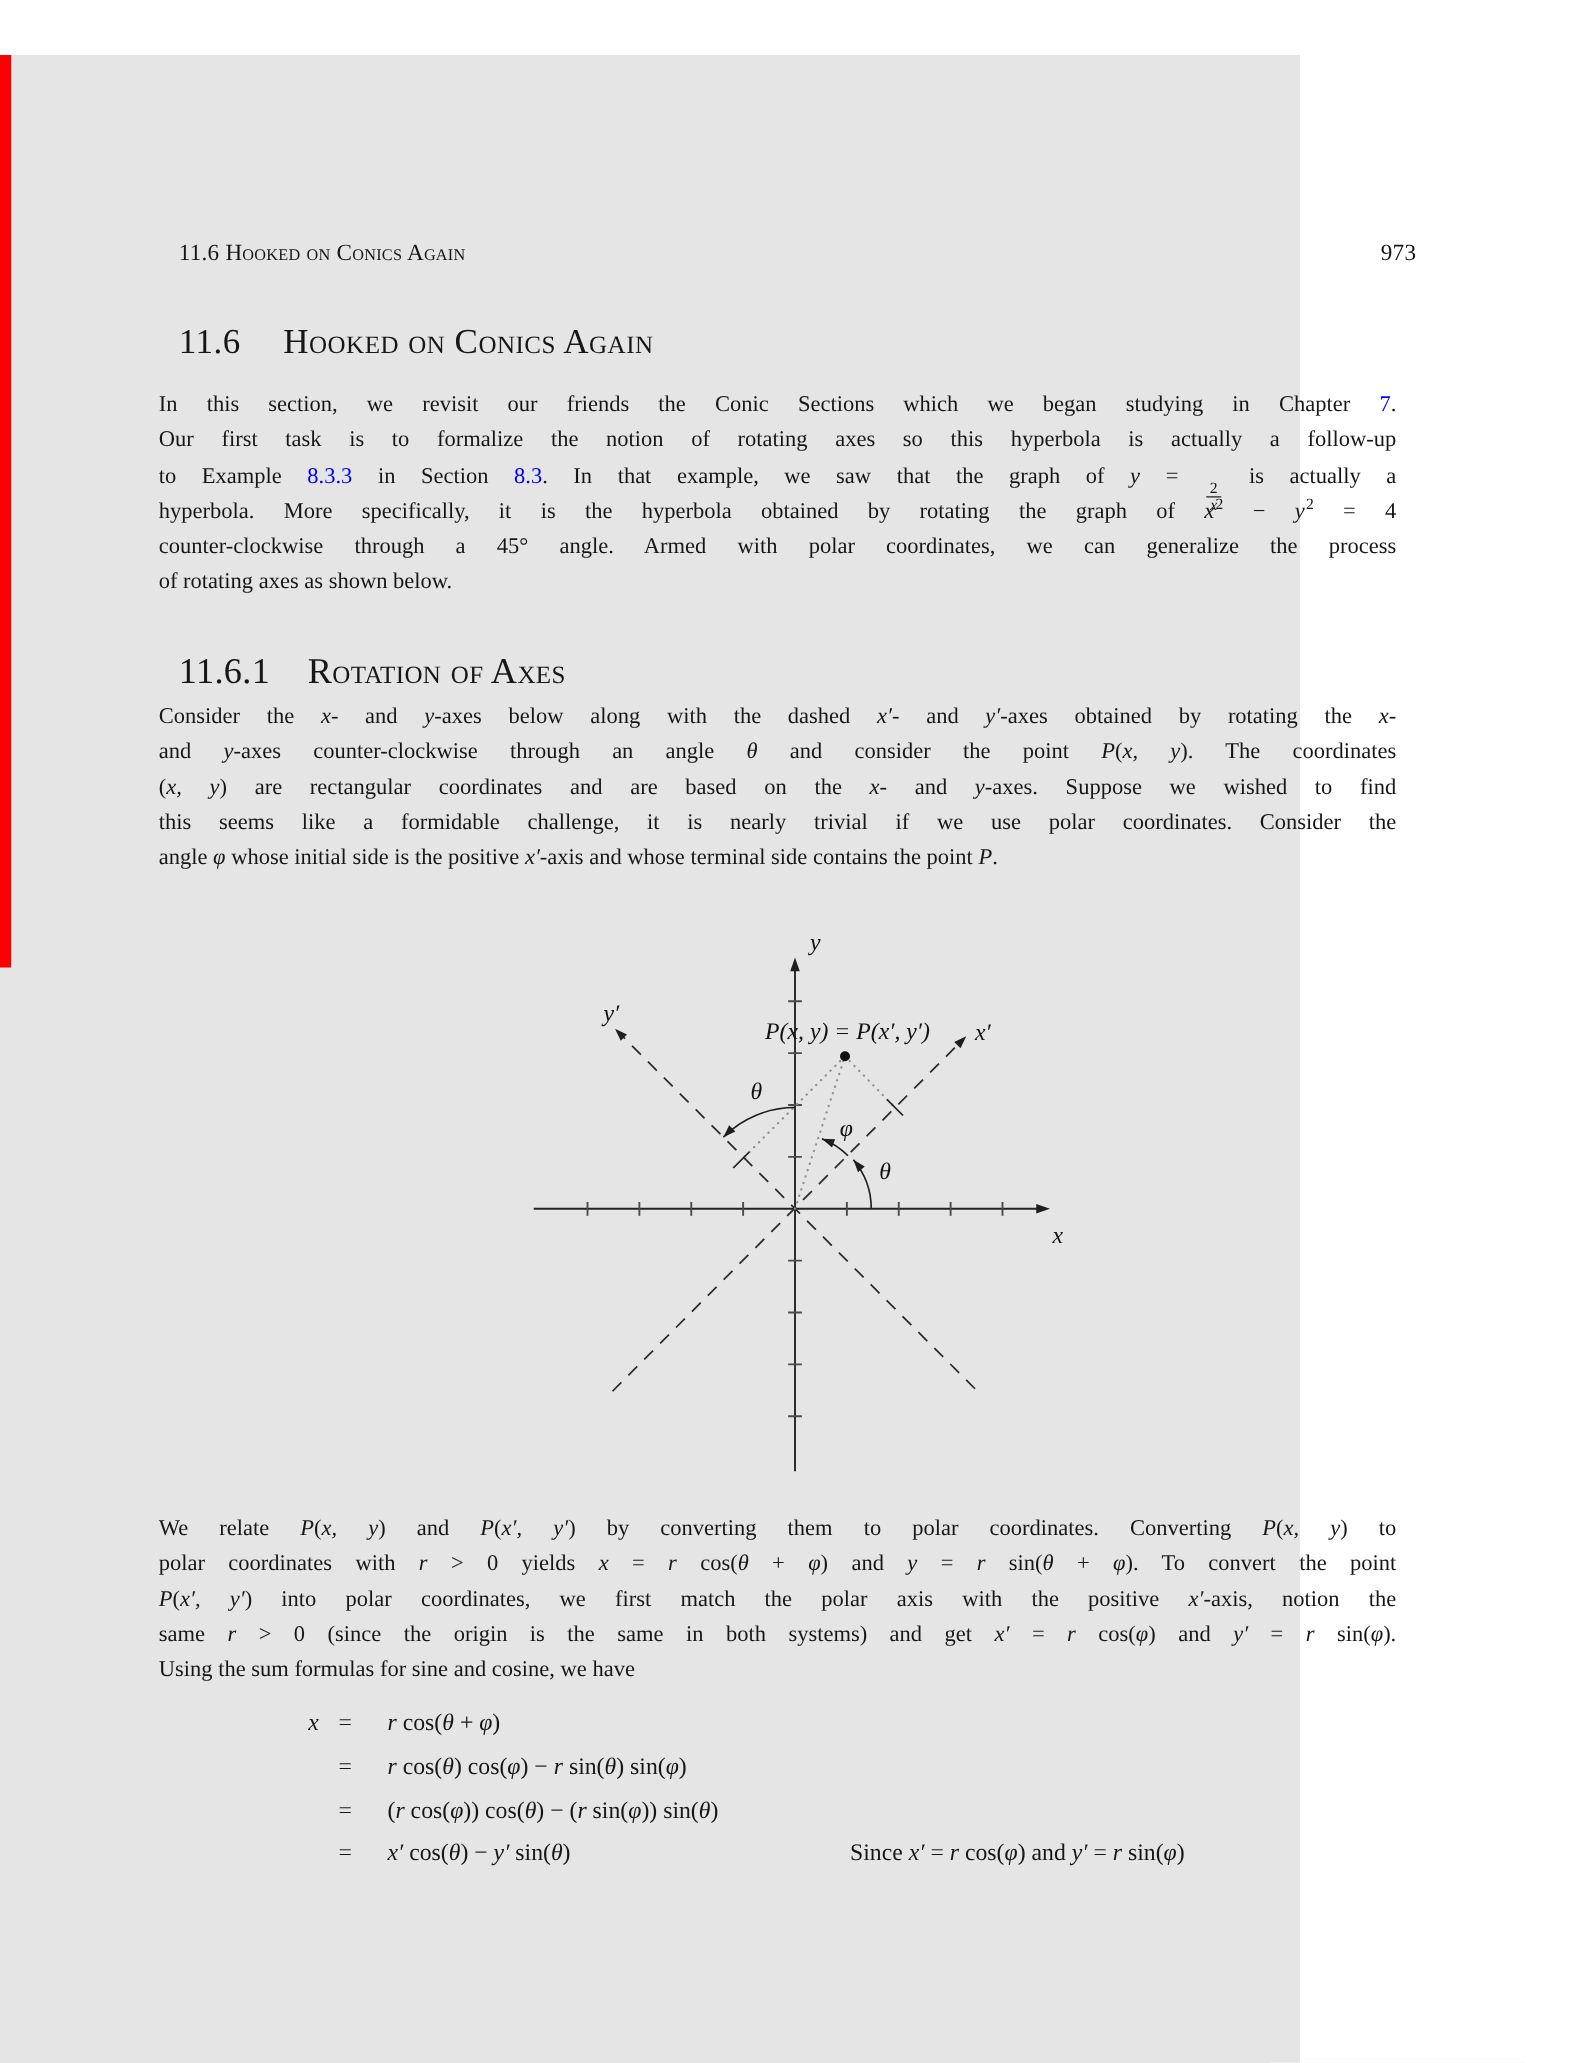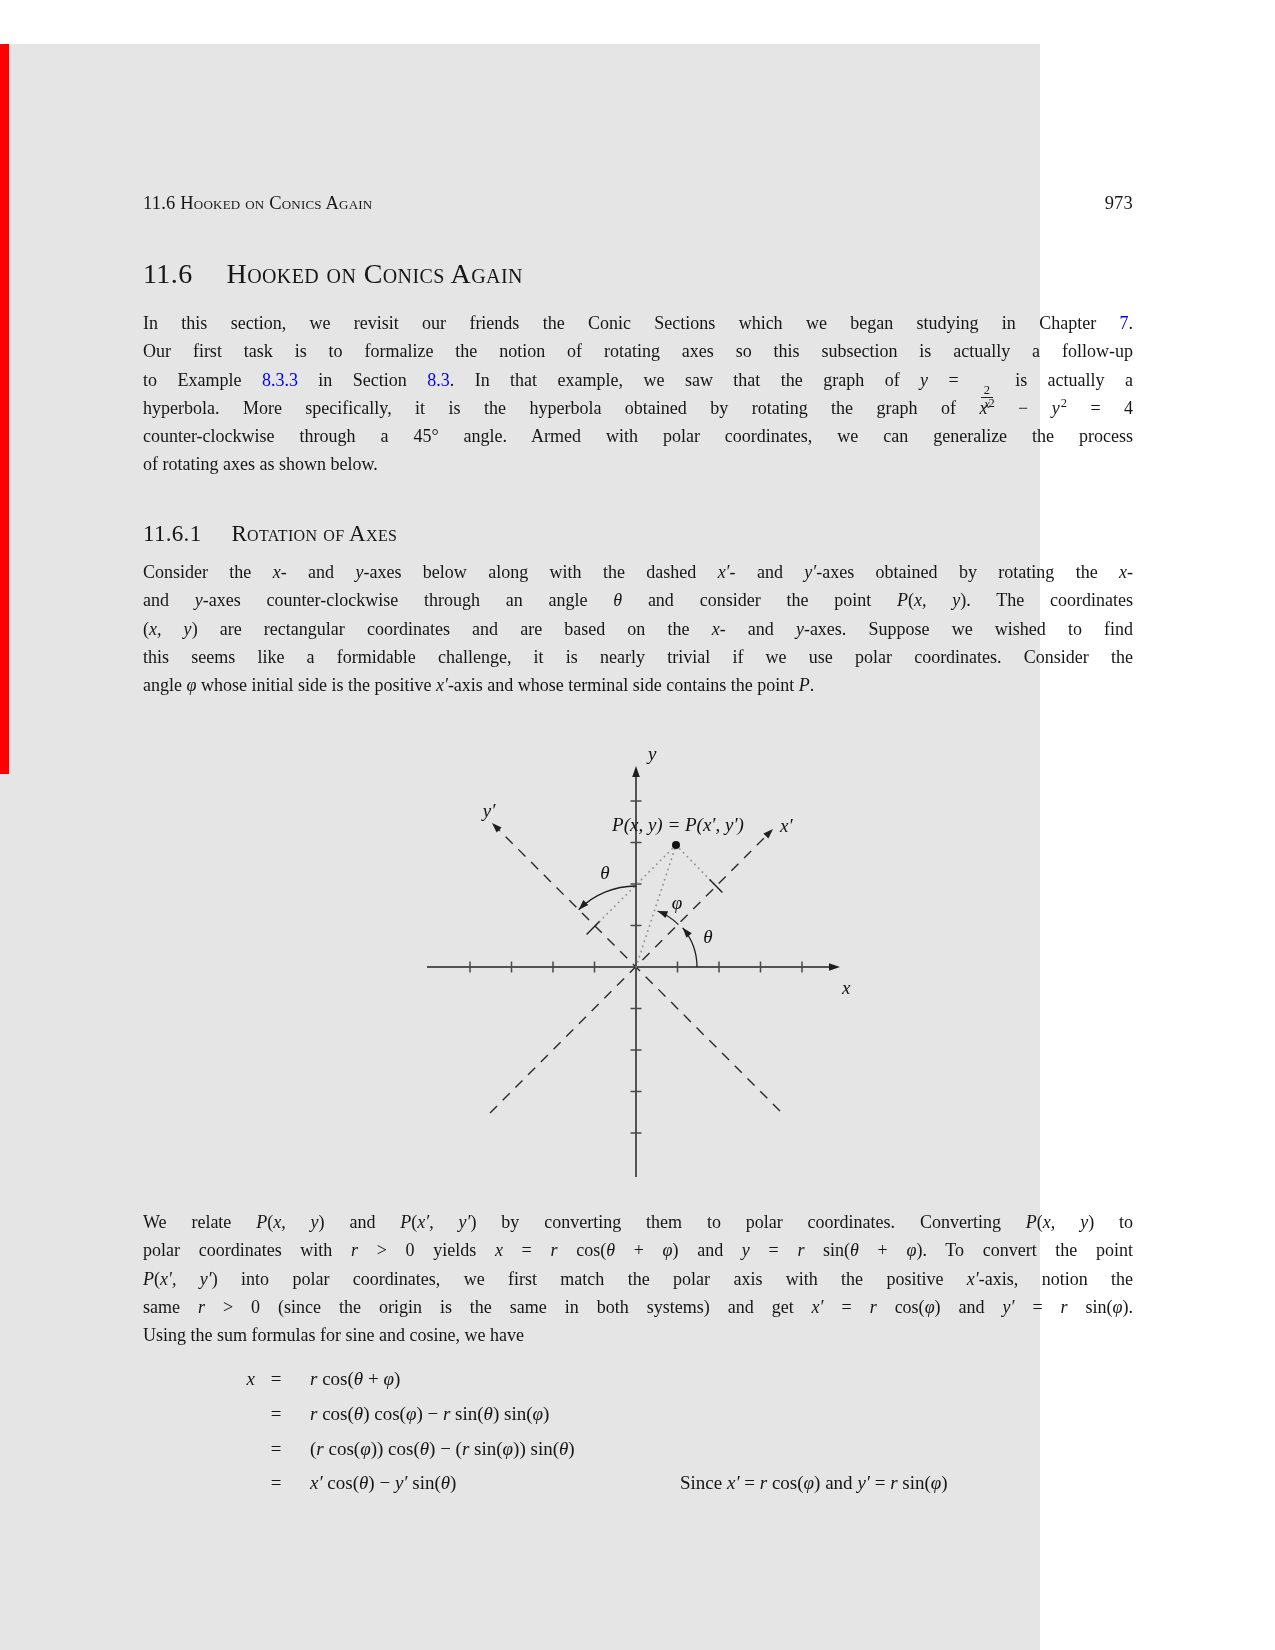--- a/index.html
+++ b/index.html
@@ -6,24 +6,24 @@
   html,body{margin:0;padding:0;background:#ffffff;}
   body{width:1275px;height:1650px;position:relative;overflow:hidden;
        font-family:"Liberation Serif","DejaVu Serif",serif;color:#161616;}
   .page{position:absolute;left:0;top:0;width:1040px;height:1650px;background:#e5e5e5;margin-top:44px;}
   .red-bar{position:absolute;left:0;top:0;width:9px;height:730px;background:var(--redbar);}
   .running-head{position:absolute;left:143px;top:149px;width:990px;display:flex;
        justify-content:space-between;font-size:18.5px;font-variant:small-caps;letter-spacing:.2px;}
   .section-heading{position:absolute;left:143px;top:214px;margin:0;font-size:28px;font-weight:normal;
        font-variant:small-caps;letter-spacing:.4px;}
   .sec-num{margin-right:34px;font-variant:normal;}
-  .subsection-heading{position:absolute;left:143px;top:477px;margin:0;font-size:23px;font-weight:normal;
+  .subsection-heading{position:absolute;left:143px;top:477px;margin:0;font-size:29px;font-weight:normal;
        font-variant:small-caps;letter-spacing:.3px;}
   .sub-num{margin-right:30px;font-variant:normal;}
-  .para{position:absolute;left:143px;width:990px;font-size:18px;}
+  .para{position:absolute;left:127px;width:990px;font-size:18px;}
   .ln{height:28.3px;line-height:28.3px;text-align:justify;text-align-last:justify;}
   .ln.last{text-align-last:left;}
   .mi{font-style:italic;}
   .lnk{color:var(--link);cursor:pointer;}
   sup.msup{font-size:12.5px;line-height:0;vertical-align:7px;margin-left:1px;}
   .frac{display:inline-flex;flex-direction:column;align-items:center;vertical-align:-8px;
        font-size:12.5px;line-height:1.08;margin:0 2px;}
   .fnum{display:block;}
   .fden{display:block;border-top:1px solid #222;font-style:italic;padding:0 3px;}
   .eqs{position:absolute;left:143px;top:1318px;width:990px;font-size:19px;}
@@ -54,21 +54,21 @@
     <span>11.6 Hooked on Conics Again</span>
     <span>973</span>
   </header>
 
   <h1 class="section-heading">
     <span class="sec-num">11.6</span><span class="sec-title">Hooked on Conics Again</span>
   </h1>
 
   <div class="para" style="top:265px">
       <div class="ln"><span>In this section, we revisit our friends the Conic Sections which we began studying in Chapter </span><span class="lnk">7</span><span>.</span></div>
-      <div class="ln"><span>Our first task is to formalize the notion of rotating axes so this subsection is actually a follow-up</span></div>
+      <div class="ln"><span>Our first task is to formalize the notion of rotating axes so this hyperbola is actually a follow-up</span></div>
       <div class="ln"><span>to Example </span><span class="lnk">8.3.3</span><span> in Section </span><span class="lnk">8.3</span><span>. In that example, we saw that the graph of </span><span class="mi">y</span><span> = </span><span class="frac">
           <span class="fnum">2</span>
           <span class="fden">x</span>
         </span><span> is actually a</span></div>
       <div class="ln"><span>hyperbola. More specifically, it is the hyperbola obtained by rotating the graph of </span><span class="mi">x</span><sup class="msup">2</sup><span> − </span><span class="mi">y</span><sup class="msup">2</sup><span> = 4</span></div>
       <div class="ln"><span>counter-clockwise through a 45° angle. Armed with polar coordinates, we can generalize the process</span></div>
       <div class="ln last"><span>of rotating axes as shown below.</span></div>
     </div>
 
   <h2 class="subsection-heading">

